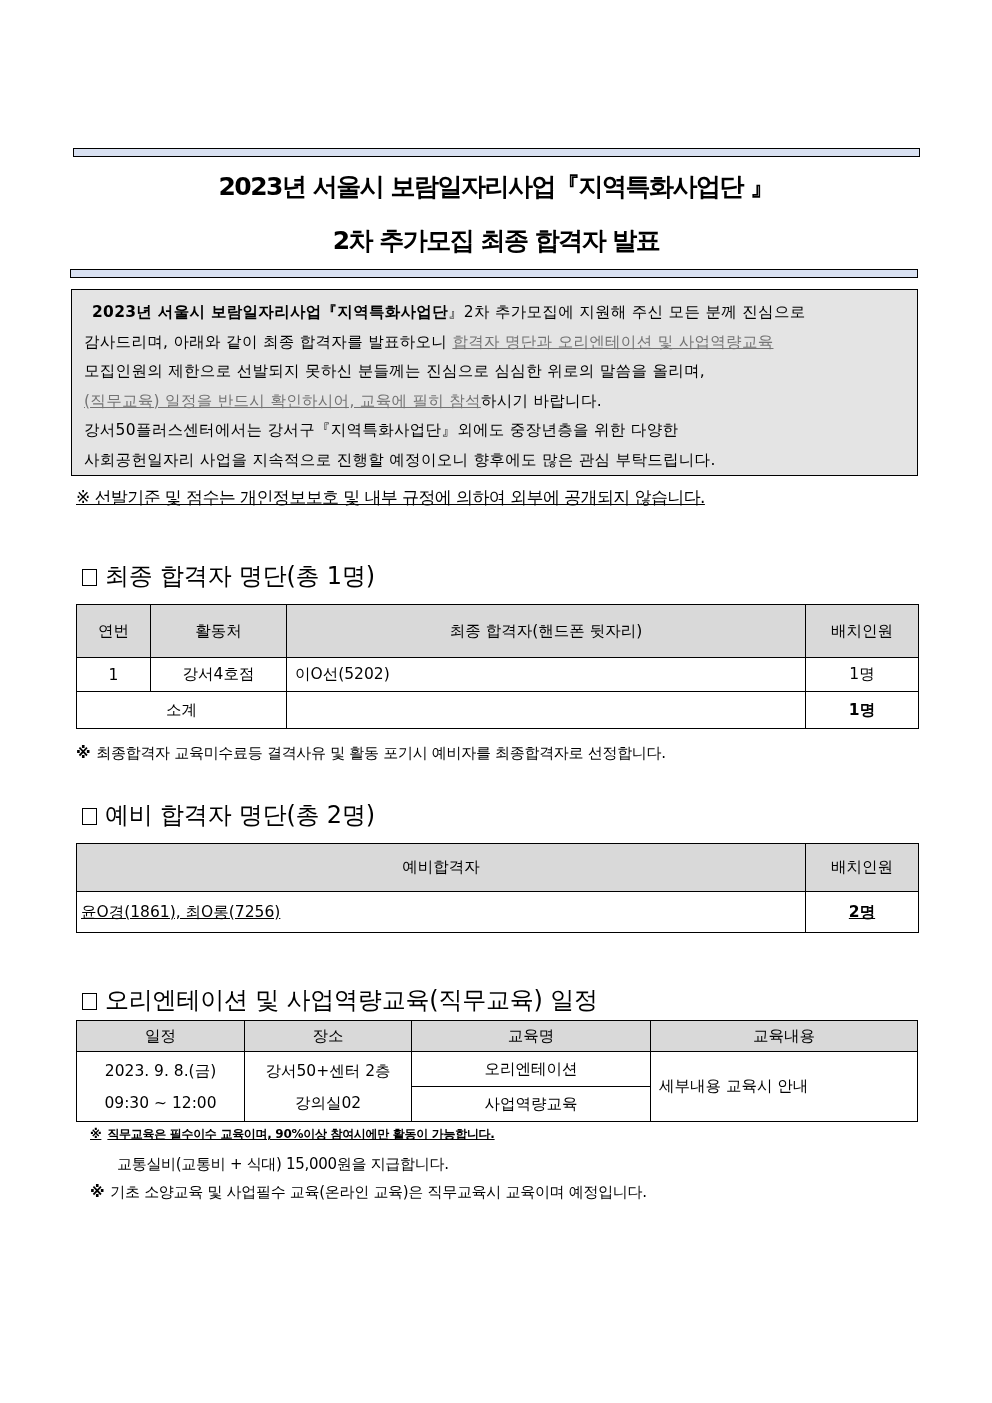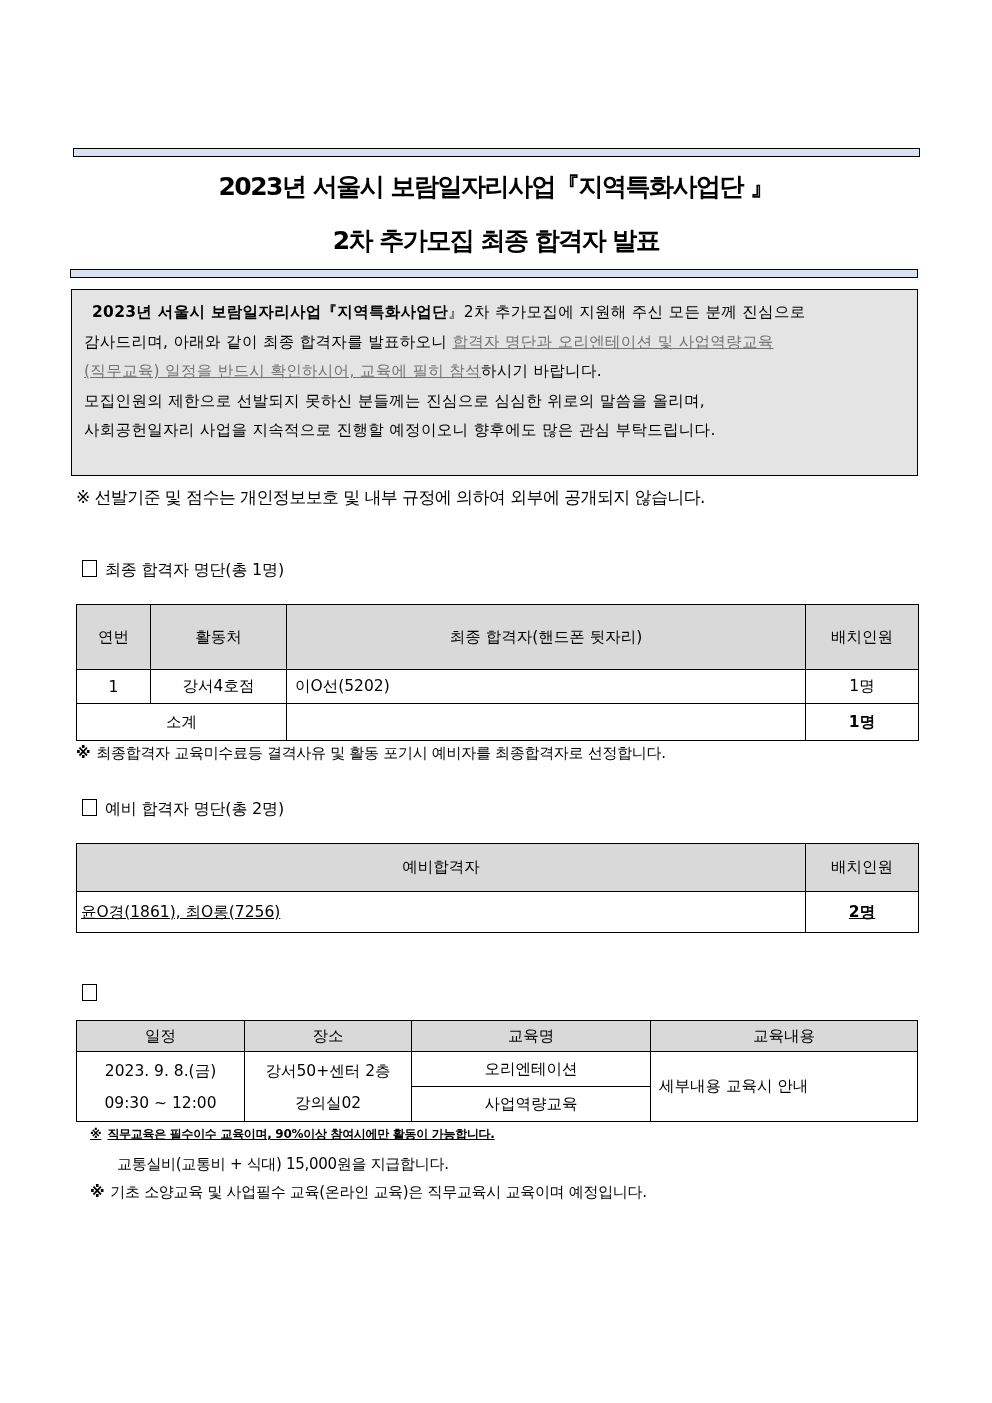--- a/index.html
+++ b/index.html
@@ -6,60 +6,61 @@
   body { width: 992px; height: 1403px; position: relative; overflow: hidden;
          font-family: "DejaVu Sans", "Liberation Sans", sans-serif; color: #000; }
   .bar { position: absolute; height: 9px; background: #d9e1f2; border: 1.5px solid #000; box-sizing: border-box; }
   .title { position: absolute; left: 0; width: 992px; text-align: center; font-weight: bold; font-size: 25px; letter-spacing: -1.5px; }
   .notice-box { position: absolute; left: 71px; top: 289px; width: 847px; height: 187px; box-sizing: border-box;
                 border: 1.5px solid #000; background: #e4e4e4; padding: 8px 6px 0 12px; font-size: 15.5px; line-height: 29.5px; letter-spacing: 0.3px; }
   .notice-box p { margin: 0; white-space: nowrap; }
   .notice-box .first { padding-left: 8px; }
   .link { color: #737373; text-decoration: underline; }
   .bold { font-weight: bold; }
-  .note-line { position: absolute; font-size: 17px; letter-spacing: -0.6px; white-space: nowrap; }
-  .section-title { position: absolute; left: 82px; font-size: 16px; letter-spacing: -0.2px; white-space: nowrap; }
+  .note-line { position: absolute; font-size: 17px; letter-spacing: -0.6px; white-space: nowrap; text-decoration: underline; }
+  .section-title { position: absolute; left: 82px; font-size: 24px; letter-spacing: -0.2px; white-space: nowrap; }
   .box-mark { display: inline-block; width: 15px; height: 17px; border: 1.5px solid #000; box-sizing: border-box; vertical-align: -2px; margin-right: 8px; }
   table { position: absolute; border-collapse: collapse; table-layout: fixed; font-size: 15.5px; }
   td, th { border: 1.3px solid #000; padding: 0; font-weight: normal; }
   th { background: #d9d9d9; }
   .c { text-align: center; }
   .l { text-align: left; padding-left: 8px; }
   .small-note { position: absolute; font-size: 15px; letter-spacing: -0.3px; white-space: nowrap; }
   .kome { font-weight: bold; margin-right: 6px; }
 </style>
 </head>
 <body>
 
 <div class="bar" style="left:73px; top:148px; width:847px;"></div>
 <div class="title" style="top:170px;">2023년 서울시 보람일자리사업『지역특화사업단 』</div>
 <div class="title" style="top:224px;">2차 추가모집 최종 합격자 발표</div>
 <div class="bar" style="left:70px; top:269px; width:848px;"></div>
 
 <div class="notice-box">
   <p class="first"><span class="bold">2023년 서울시 보람일자리사업『</span><span class="bold">지역특화사업단</span><span>』2차 추가모집에 지원해 주신 모든 분께 진심으로</span></p>
   <p><span>감사드리며, 아래와 같이 최종 합격자를 발표하오니 </span><span class="link">합격자 명단과 오리엔테이션 및 사업역량교육</span></p>
+  <p>모집인원의 제한으로 선발되지 못하신 분들께는 진심으로 심심한 위로의 말씀을 올리며,</p>
   <p><span class="link">(직무교육) 일정을 반드시 확인하시어, 교육에 필히 참석</span><span>하시기 바랍니다.</span></p>
-  <p>모집인원의 제한으로 선발되지 못하신 분들께는 진심으로 심심한 위로의 말씀을 올리며,</p>
+  <p>강서50플러스센터에서는 강서구『지역특화사업단』외에도 중장년층을 위한 다양한</p>
   <p>사회공헌일자리 사업을 지속적으로 진행할 예정이오니 향후에도 많은 관심 부탁드립니다.</p>
 </div>
 
 <div class="note-line" style="left:76px; top:486px;">※ 선발기준 및 점수는 개인정보보호 및 내부 규정에 의하여 외부에 공개되지 않습니다.</div>
 
 <div class="section-title" style="top:560px;"><span class="box-mark"></span><span>최종 합격자 명단(총 1명)</span></div>
 
 <table style="left:76px; top:604px; width:842px;">
   <colgroup>
       <col style="width:74px">
       <col style="width:136px">
       <col style="width:519px">
       <col style="width:113px">
     </colgroup>
   <tbody>
-      <tr style="height:65px;">
+      <tr style="height:53px;">
     <th class="c">연번</th>
     <th class="c">활동처</th>
     <th class="c">최종 합격자(핸드폰 뒷자리)</th>
     <th class="c">배치인원</th>
   </tr>
   <tr style="height:34px;">
     <td class="c">1</td>
     <td class="c">강서4호점</td>
     <td class="l">이O선(5202)</td>
     <td class="c">1명</td>
@@ -86,21 +87,21 @@
     <th class="c">예비합격자</th>
     <th class="c">배치인원</th>
   </tr>
   <tr style="height:41px;text-decoration:underline;">
     <td class="l" style="padding-left:4px;">윤O경(1861), 최O롱(7256)</td>
     <td class="c bold">2명</td>
   </tr>
 </tbody>
   </table>
 
-<div class="section-title" style="top:984px;"><span class="box-mark"></span></div>
+<div class="section-title" style="top:984px;"><span class="box-mark"></span><span>오리엔테이션 및 사업역량교육(직무교육) 일정</span></div>
 
 <table style="left:76px; top:1020px; width:841px;">
   <colgroup>
       <col style="width:168px">
       <col style="width:167px">
       <col style="width:239px">
       <col style="width:267px">
     </colgroup>
   <tbody>
       <tr style="height:31px;margin-top:45px;">

